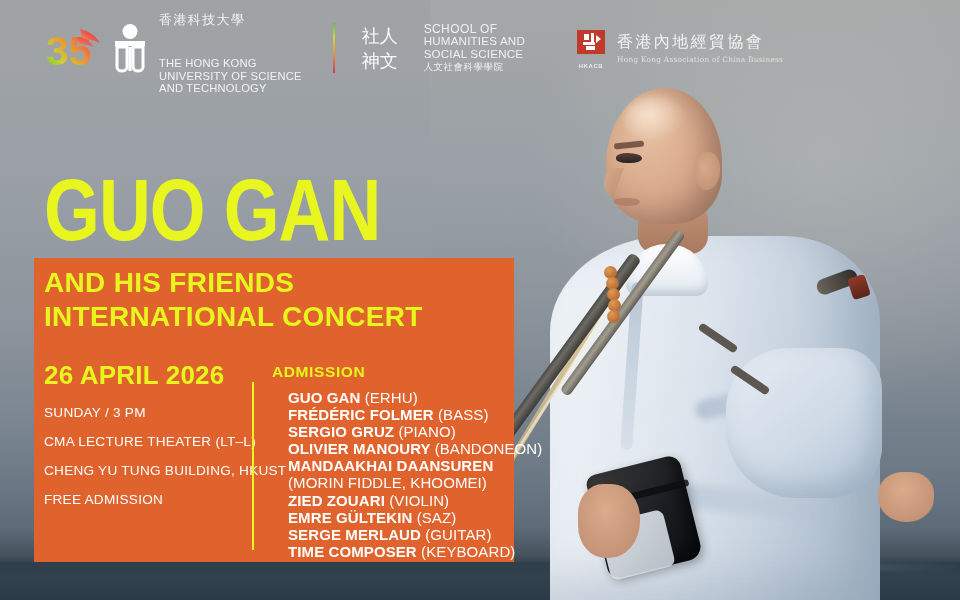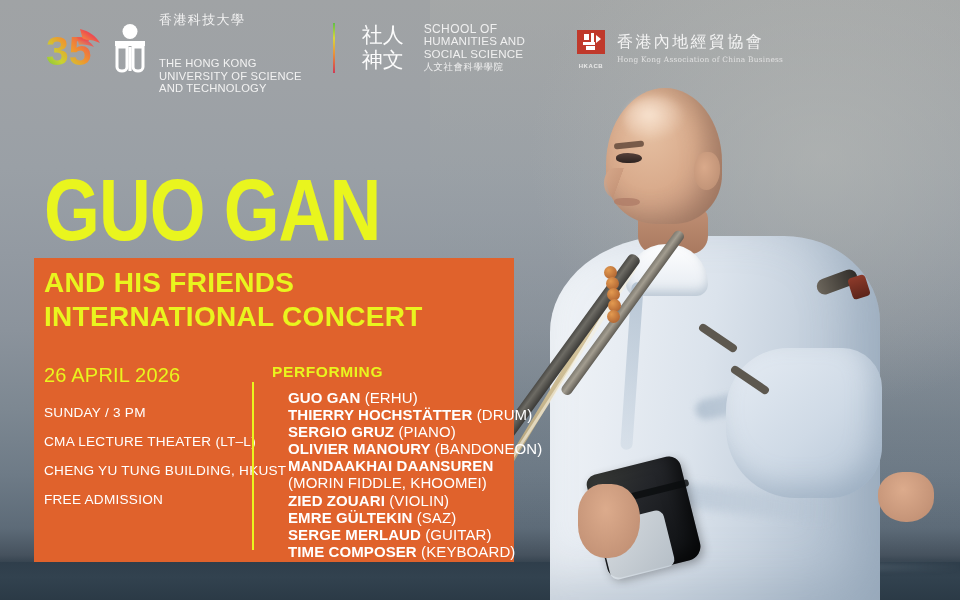--- a/index.html
+++ b/index.html
@@ -216,21 +216,21 @@
     white-space:pre-line; font-weight:400;
   }
   .hkust-cn { font-size:13px; letter-spacing:1.4px; display:block; margin-bottom:18px; }
 
   .divider-line {
     width:2px; height:50px; margin:0 20px 0 24px;
     background:linear-gradient(180deg,#5fbf46 0%,#d8d83a 30%,#e8913a 62%,#d03a55 100%);
   }
 
   .hss-cn {
-    color:#ffffff; font-size:21px; line-height:25px; letter-spacing:0;
+    color:#ffffff; font-size:18px; line-height:25px; letter-spacing:0;
     font-family:"DejaVu Serif", serif; font-weight:400;
     width:54px; margin-right:8px; opacity:.96;
   }
   .hss-text { color:#f0f0f0; font-size:10.5px; line-height:12.4px; letter-spacing:.3px; }
   .hss-small { font-size:12px; letter-spacing:.4px; display:block; }
   .hss-big { font-size:11.6px; letter-spacing:.2px; display:block; }
   .hss-zh { font-size:9.4px; letter-spacing:.6px; display:block; margin-top:1px; }
 
   .hkacb-wrap { display:flex; align-items:center; margin-left:42px; }
   .hkacb-mark { width:34px; margin-right:9px; text-align:center; }
@@ -252,21 +252,21 @@
     transform:scaleX(.92) scaleY(1.12); transform-origin:0 0;
     white-space:nowrap;
   }
   .subtitle {
     position:absolute; left:44px; top:266px;
     color:#e9f51e; font-size:28px; line-height:33.5px;
     font-weight:700; letter-spacing:.3px; white-space:pre-line;
   }
   .date {
     position:absolute; left:44px; top:362px;
-    color:#e9f51e; font-size:20px; line-height:26px; font-weight:400; letter-spacing:.2px;text-align:right;
+    color:#e9f51e; font-size:26px; line-height:26px; font-weight:700; letter-spacing:.2px;text-align:right;
   }
   .details {
     position:absolute; left:44px; top:398px;
     color:#ffffff; font-size:13.6px; line-height:29px; font-weight:400;
     letter-spacing:.25px; white-space:pre-line;
   }
   .vrule {
     position:absolute; left:252px; top:382px; width:2px; height:168px;
     background:#e9f51e;
   }
@@ -409,24 +409,24 @@
   <div class="subtitle">AND HIS FRIENDS
 INTERNATIONAL CONCERT</div>
   <div class="date">26 APRIL 2026</div>
   <div class="details">SUNDAY / 3 PM
 CMA LECTURE THEATER (LT–L)
 CHENG YU TUNG BUILDING, HKUST
 FREE ADMISSION</div>
 
   <div class="vrule"></div>
 
-  <div class="performing-head">PERFORMING</div>
+  <div class="performing-head">ADMISSION</div>
   <div class="performers">
       <div class="row"><span class="nm">GUO GAN </span><span class="inst">(ERHU)</span></div>
-      <div class="row"><span class="nm">THIERRY HOCHSTÄTTER </span><span class="inst">(DRUM)</span></div>
+      <div class="row"><span class="nm">FRÉDÉRIC FOLMER </span><span class="inst">(BASS)</span></div>
       <div class="row"><span class="nm">SERGIO GRUZ </span><span class="inst">(PIANO)</span></div>
       <div class="row"><span class="nm">OLIVIER MANOURY </span><span class="inst">(BANDONEON)</span></div>
       <div class="row wrapline"><span class="nm">MANDAAKHAI DAANSUREN </span><span class="inst">(MORIN FIDDLE, KHOOMEI)</span></div>
       <div class="row"><span class="nm">ZIED ZOUARI </span><span class="inst">(VIOLIN)</span></div>
       <div class="row"><span class="nm">EMRE GÜLTEKIN </span><span class="inst">(SAZ)</span></div>
       <div class="row"><span class="nm">SERGE MERLAUD </span><span class="inst">(GUITAR)</span></div>
       <div class="row"><span class="nm">TIME COMPOSER </span><span class="inst">(KEYBOARD)</span></div>
     </div>
 
 </div>

